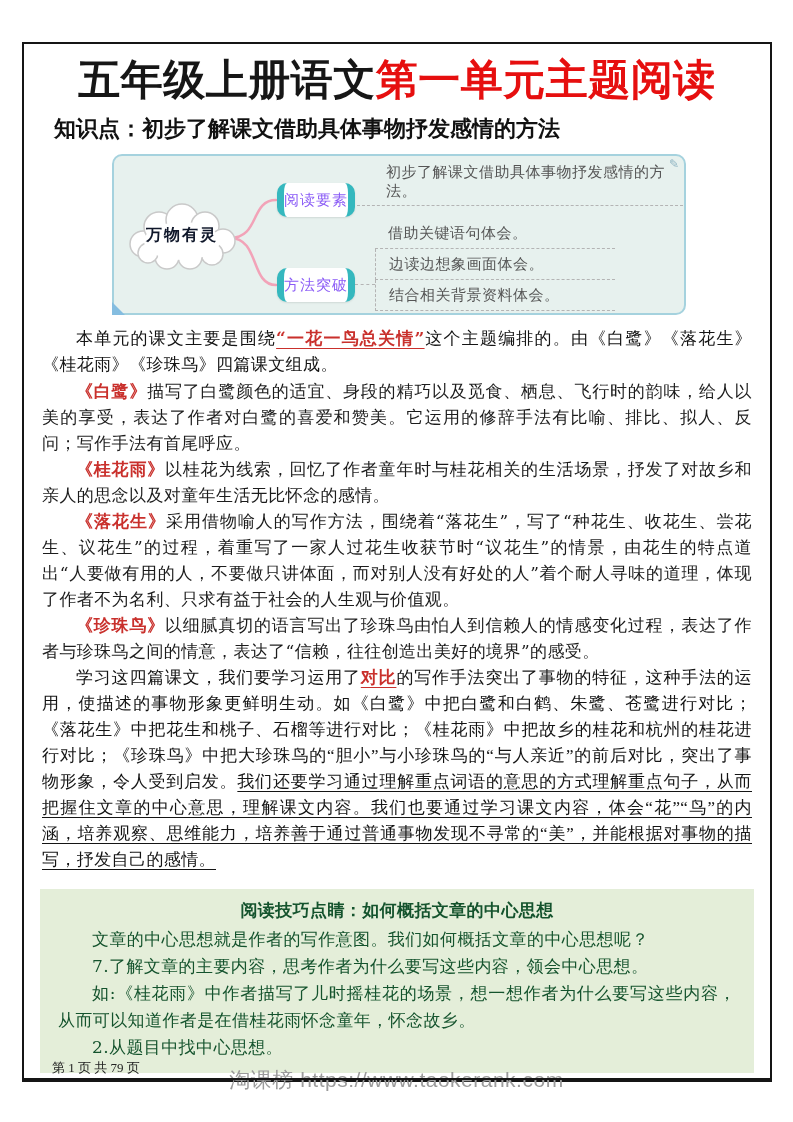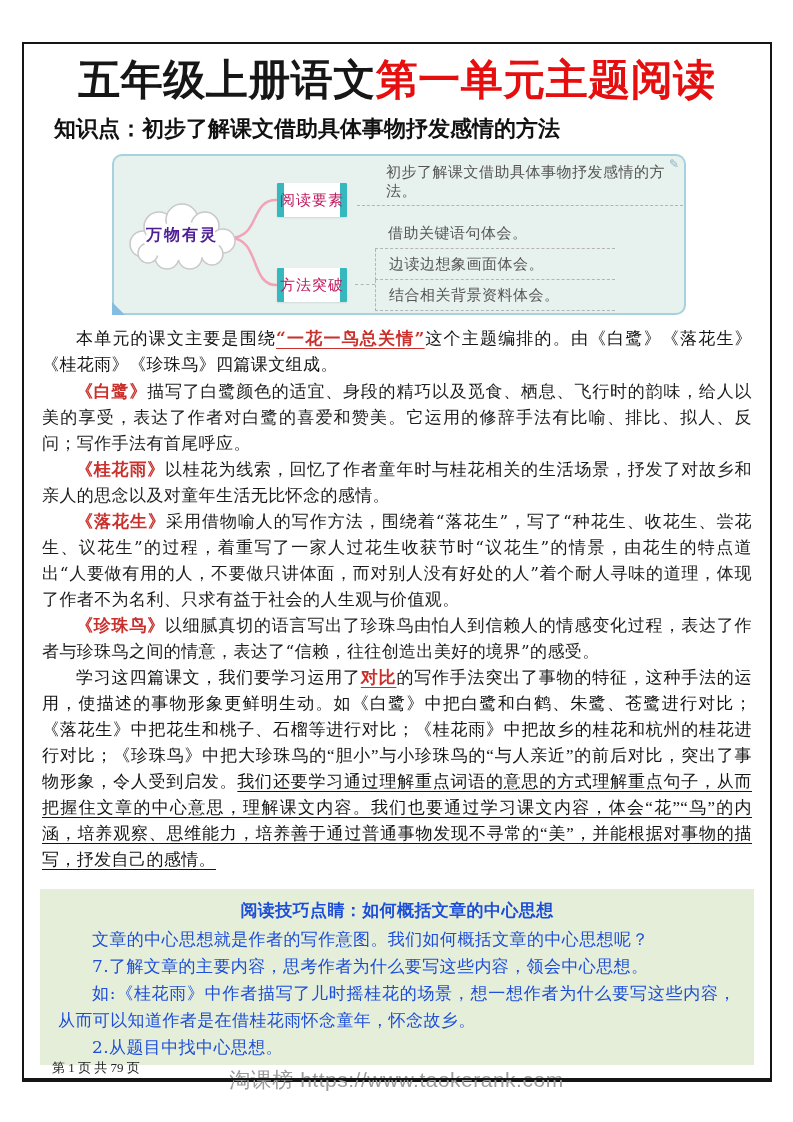--- a/index.html
+++ b/index.html
@@ -26,28 +26,28 @@
   .diagram {
     position:relative; margin:10px 0 0 88px; width:574px; height:161px;
     background:#e7f1ee; border:2px solid #a5d2de; border-radius:10px;
   }
   .connector-svg { position:absolute; left:0; top:0; width:574px; height:161px; }
   .cloud-wrap { position:absolute; left:12px; top:42px; width:112px; height:76px; }
   .cloud-wrap svg { position:absolute; left:0; top:0; }
   .cloud-label {
     position:absolute; left:0; top:0; width:112px; height:74px;
     display:flex; align-items:center; justify-content:center;
-    font-size:16px; font-weight:bold; color:#4c1d95; letter-spacing:2px;
+    font-size:16px; font-weight:bold; color:#0f172a; letter-spacing:2px;
     font-family:"DejaVu Serif", serif;
   }
   .node {
-    position:absolute; left:163px; width:70px; height:34px; background:#ffffff;
+    position:absolute; left:163px; width:78px; height:34px; background:#ffffff;
     border-left:7px solid #35b8be; border-right:7px solid #35b8be;
-    border-radius:1px; display:flex; align-items:center; justify-content:center;
-    font-size:15px; color:#be185d; letter-spacing:1px;
+    border-radius:10px; display:flex; align-items:center; justify-content:center;
+    font-size:15px; color:#8b5cf6; letter-spacing:1px;
     box-shadow:0 1px 2px rgba(0,0,0,0.10); white-space:nowrap;
     font-family:"DejaVu Serif", serif;
   }
   .node1 { top:27px; }
   .node2 { top:112px; }
   .leaf1 {
     position:absolute; left:272px; top:7px; width:300px; font-size:15px;
     line-height:19px; color:#555; letter-spacing:0.5px;
     font-family:"DejaVu Serif", serif;
   }
@@ -74,23 +74,23 @@
   .kai { font-family:"DejaVu Serif", serif; color:#1c1c1c; }
   .red { color:#c9302c; font-weight:bold; }
   .red-ul {
     color:#c9302c; font-weight:bold; text-decoration:underline;
     text-decoration-color:#c9302c; text-underline-offset:4px;
     font-family:"DejaVu Serif", serif;
   }
   .ul { text-decoration:underline; text-underline-offset:4px;margin-top:8px; }
   
   .tip-box {
-    margin:16px 16px 0 16px; background:#e4eed9; padding:8px 18px 4px 18px;
+    margin:16px 16px 0 16px; background:#e4eed9; padding:8px 18px 12px 18px;
     font-size:17px; line-height:27px; font-family:"DejaVu Serif", serif;
-    color:#1d4ed8; letter-spacing:0.4px;
+    color:#14532d; letter-spacing:0.4px;
   }
   .tip-title { text-align:center; font-weight:bold; margin:0 0 2px 0; }
   .tip-box p { margin:0; text-indent:2em; text-align:justify; }
   
   .page-num {
     position:absolute; left:0; right:0; bottom:3px; text-align:left;
     font-size:13px; color:#222; z-index:2;margin-left:28px;
   }
   .watermark {
     position:absolute; left:0; top:1066px; width:793px; text-align:center;

